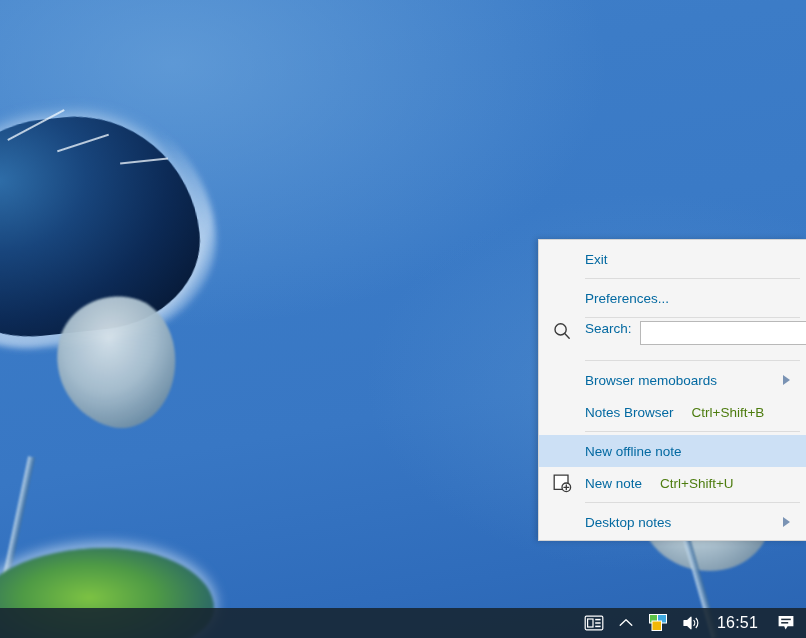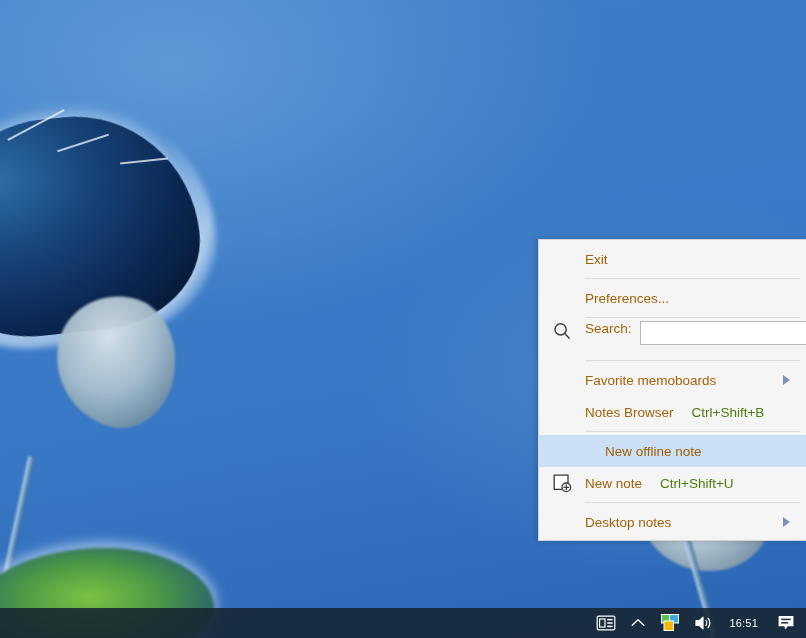--- a/index.html
+++ b/index.html
@@ -148,21 +148,21 @@
     height: 30px;
   }
   .tray-item {
     display: flex;
     align-items: center;
     justify-content: center;
     height: 30px;
     padding: 0 7px;
   }
   .tray-clock {
-    font-size: 11px;
+    font-size: 16px;
     letter-spacing: .2px;
     padding: 0 10px 0 8px;
     color: #ffffff;
     white-space: nowrap;
   }
   .tray-action {
     padding-right: 10px;
     padding-left: 8px;
   }
 
@@ -185,32 +185,31 @@
     position: relative;
     display: flex;
     align-items: center;
     height: 32px;
     padding: 0 0 0 0;
     cursor: default;
     white-space: nowrap;
   }
   .menu-item.highlight {
     background: #cce0f5;
-    padding-left: 20px;
   }
   .mi-icon {
     width: 46px;
     min-width: 46px;
     display: flex;
     align-items: center;
     justify-content: center;
   }
   .mi-label {
     flex: 0 0 auto;
-    color: #a16207;
+    color: #0369a1;
   }
   .mi-accel {
     margin-left: 18px;
     color: #4d7c0f;
   }
   .mi-arrow {
     position: absolute;
     right: 16px;
     top: 50%;
     transform: translateY(-50%);
@@ -299,21 +298,21 @@
         </svg>
       </span>
       <span class="mi-label">Search:</span>
       <input class="search-box" type="text" placeholder="" style="">
     </div>
 
     <div class="separator"></div>
 
     <div class="menu-item">
       <span class="mi-icon"></span>
-      <span class="mi-label">Favorite memoboards</span>
+      <span class="mi-label">Browser memoboards</span>
       <span class="mi-arrow"></span>
     </div>
 
     <div class="menu-item">
       <span class="mi-icon"></span>
       <span class="mi-label">Notes Browser</span>
       <span class="mi-accel">Ctrl+Shift+B</span>
     </div>
 
     <div class="separator"></div>

